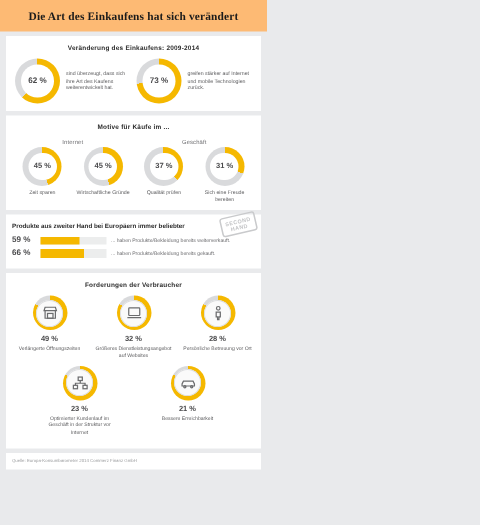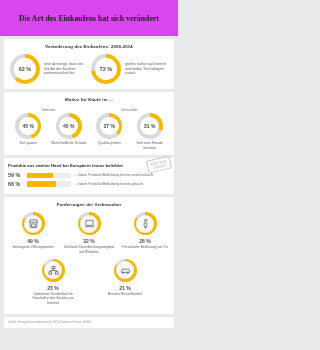--- a/index.html
+++ b/index.html
@@ -6,22 +6,22 @@
   body {
     width:178px; height:350px;
     background:#e9eaec;
     font-family:"Liberation Sans", sans-serif;
     overflow:hidden;
   }
   .page { width:178px; height:350px; position:relative; }
 
   
   .header {
-    background:#d946ef;
-    height:36px;
+    background:#fdba74;
+    height:21px;
     display:flex; align-items:center; justify-content:center;
   }
   .header h1 {
     font-family:"Liberation Serif", serif;
     font-size:7.6px; font-weight:bold; color:#1b1b1b;
     letter-spacing:.1px; white-space:nowrap;
   }
 
   
   .card {

